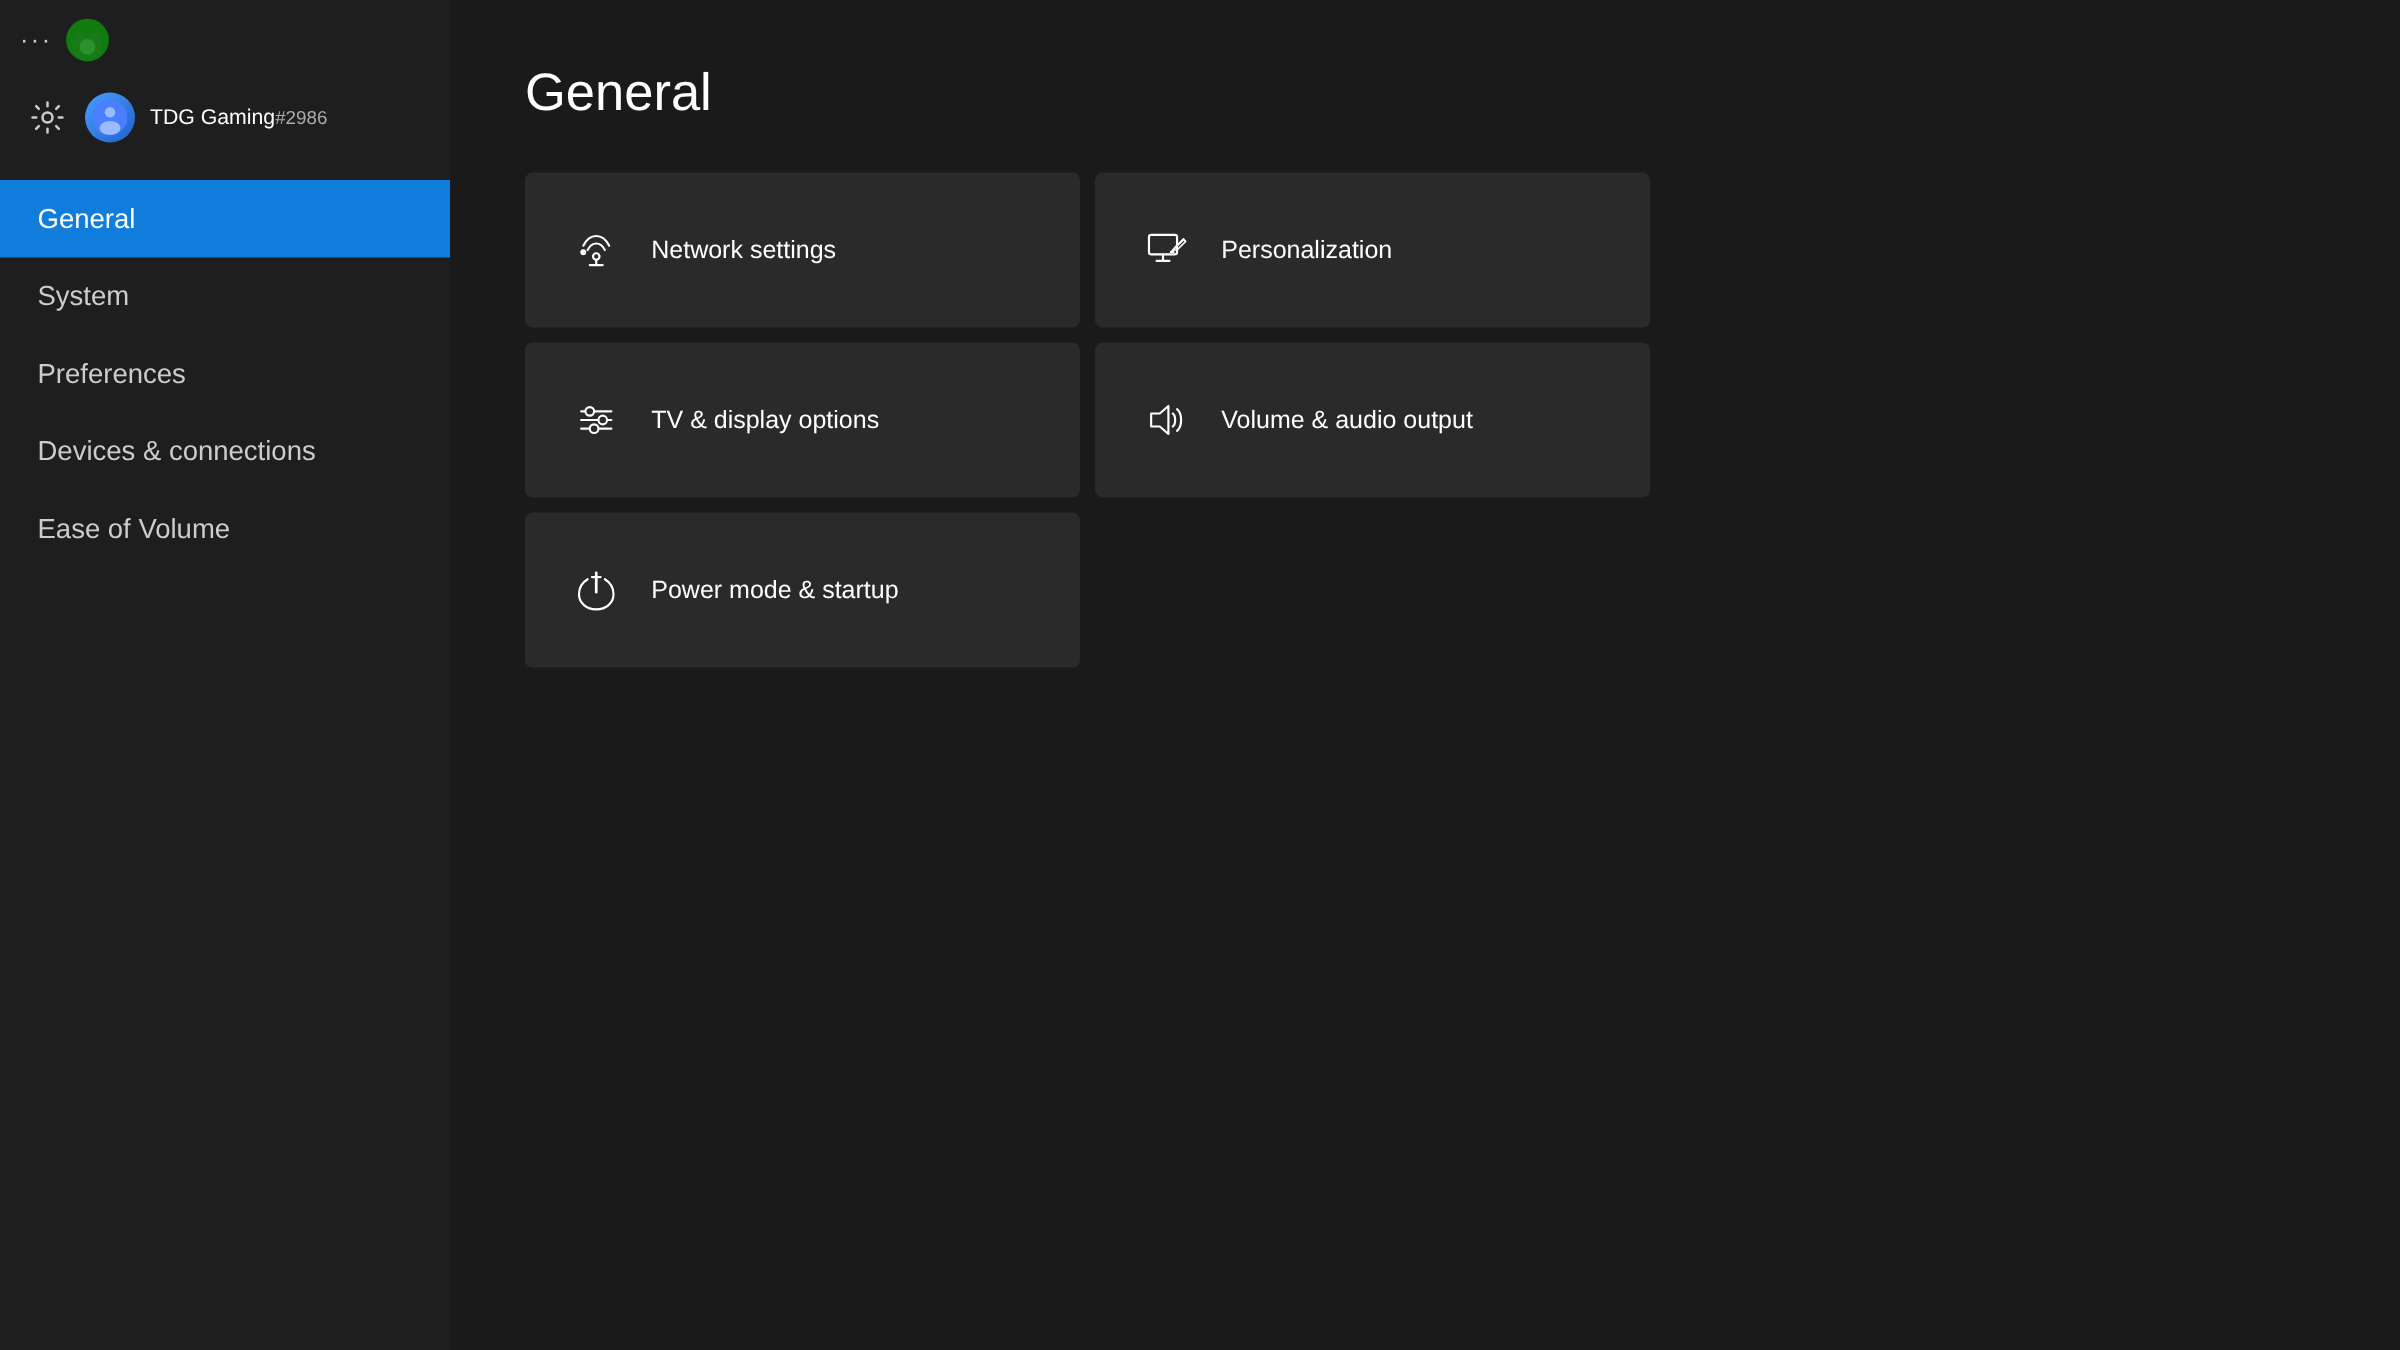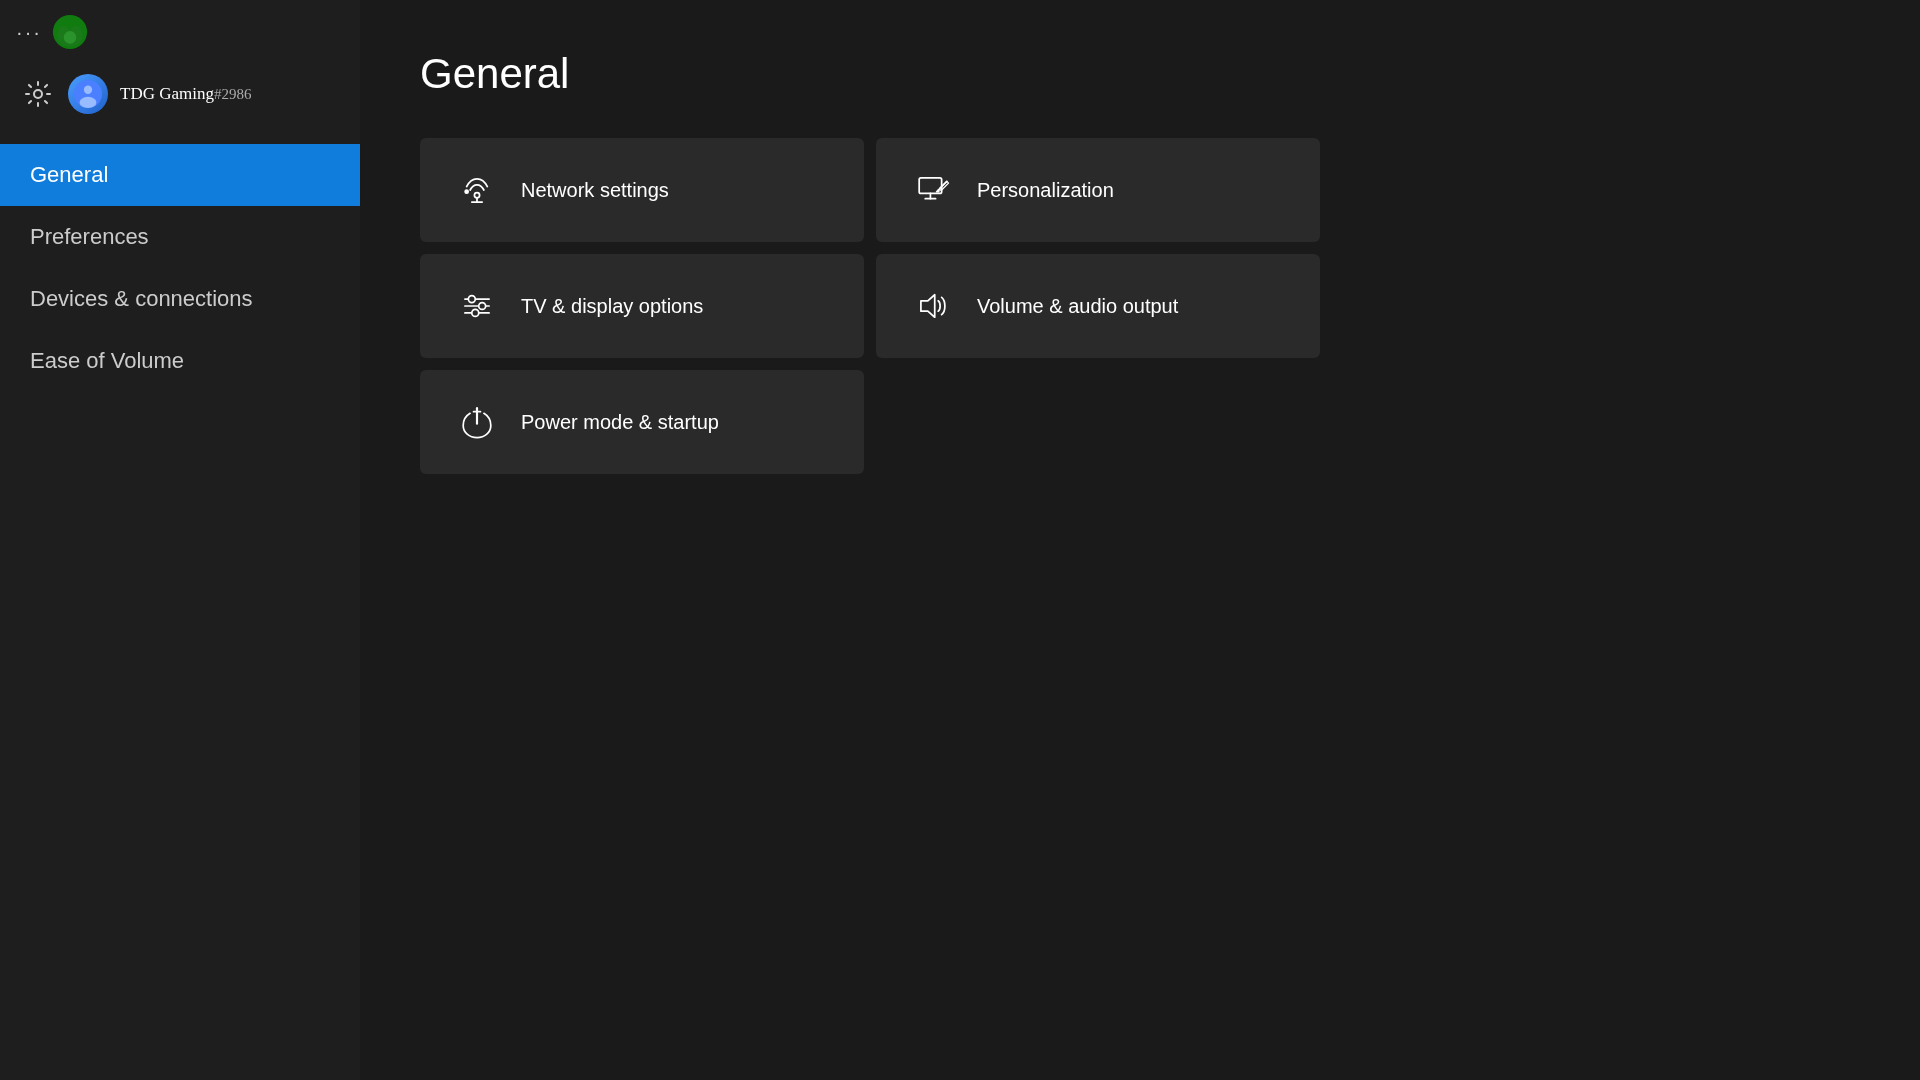--- a/index.html
+++ b/index.html
@@ -47,21 +47,20 @@
       display: flex;
       align-items: center;
       justify-content: center;
     }
 
     .user-section {
       display: flex;
       align-items: center;
       padding: 10px 20px 20px 20px;
       gap: 12px;
-      font-family: Liberation Serif, serif;
     }
 
     .user-avatar {
       width: 40px;
       height: 40px;
       border-radius: 50%;
       background: linear-gradient(135deg, #4a9eff, #2060cc);
       display: flex;
       align-items: center;
       justify-content: center;
@@ -105,21 +104,21 @@
     .settings-grid {
       display: grid;
       grid-template-columns: 1fr 1fr;
       gap: 12px;
       max-width: 900px;
     }
 
     .settings-card {
       background-color: #2a2a2a;
       border-radius: 6px;
-      padding: 30px 35px;
+      padding: 40px 35px;
       display: flex;
       align-items: center;
       gap: 22px;
       cursor: pointer;
       transition: background-color 0.15s;
       min-height: 100px;
     }
 
     .card-icon {
       width: 44px;
@@ -187,20 +186,21 @@
       </svg>
     </div>
 
     <div>
       <span style="font-size:17px; color:#ffffff; font-weight:500;">TDG Gaming</span><span style="font-size:15px; color:#aaaaaa;">#2986</span>
     </div>
   </div>
 
   <nav class="nav-items">
     <div class="nav-item active">General</div>
+    <div class="nav-item">System</div>
     <div class="nav-item">Preferences</div>
     <div class="nav-item">Devices &amp; connections</div>
     <div class="nav-item">Ease of Volume</div>
   </nav>
 </div>
 
 <div class="main-content">
   <h1 class="page-title">General</h1>
 
   <div class="settings-grid">

